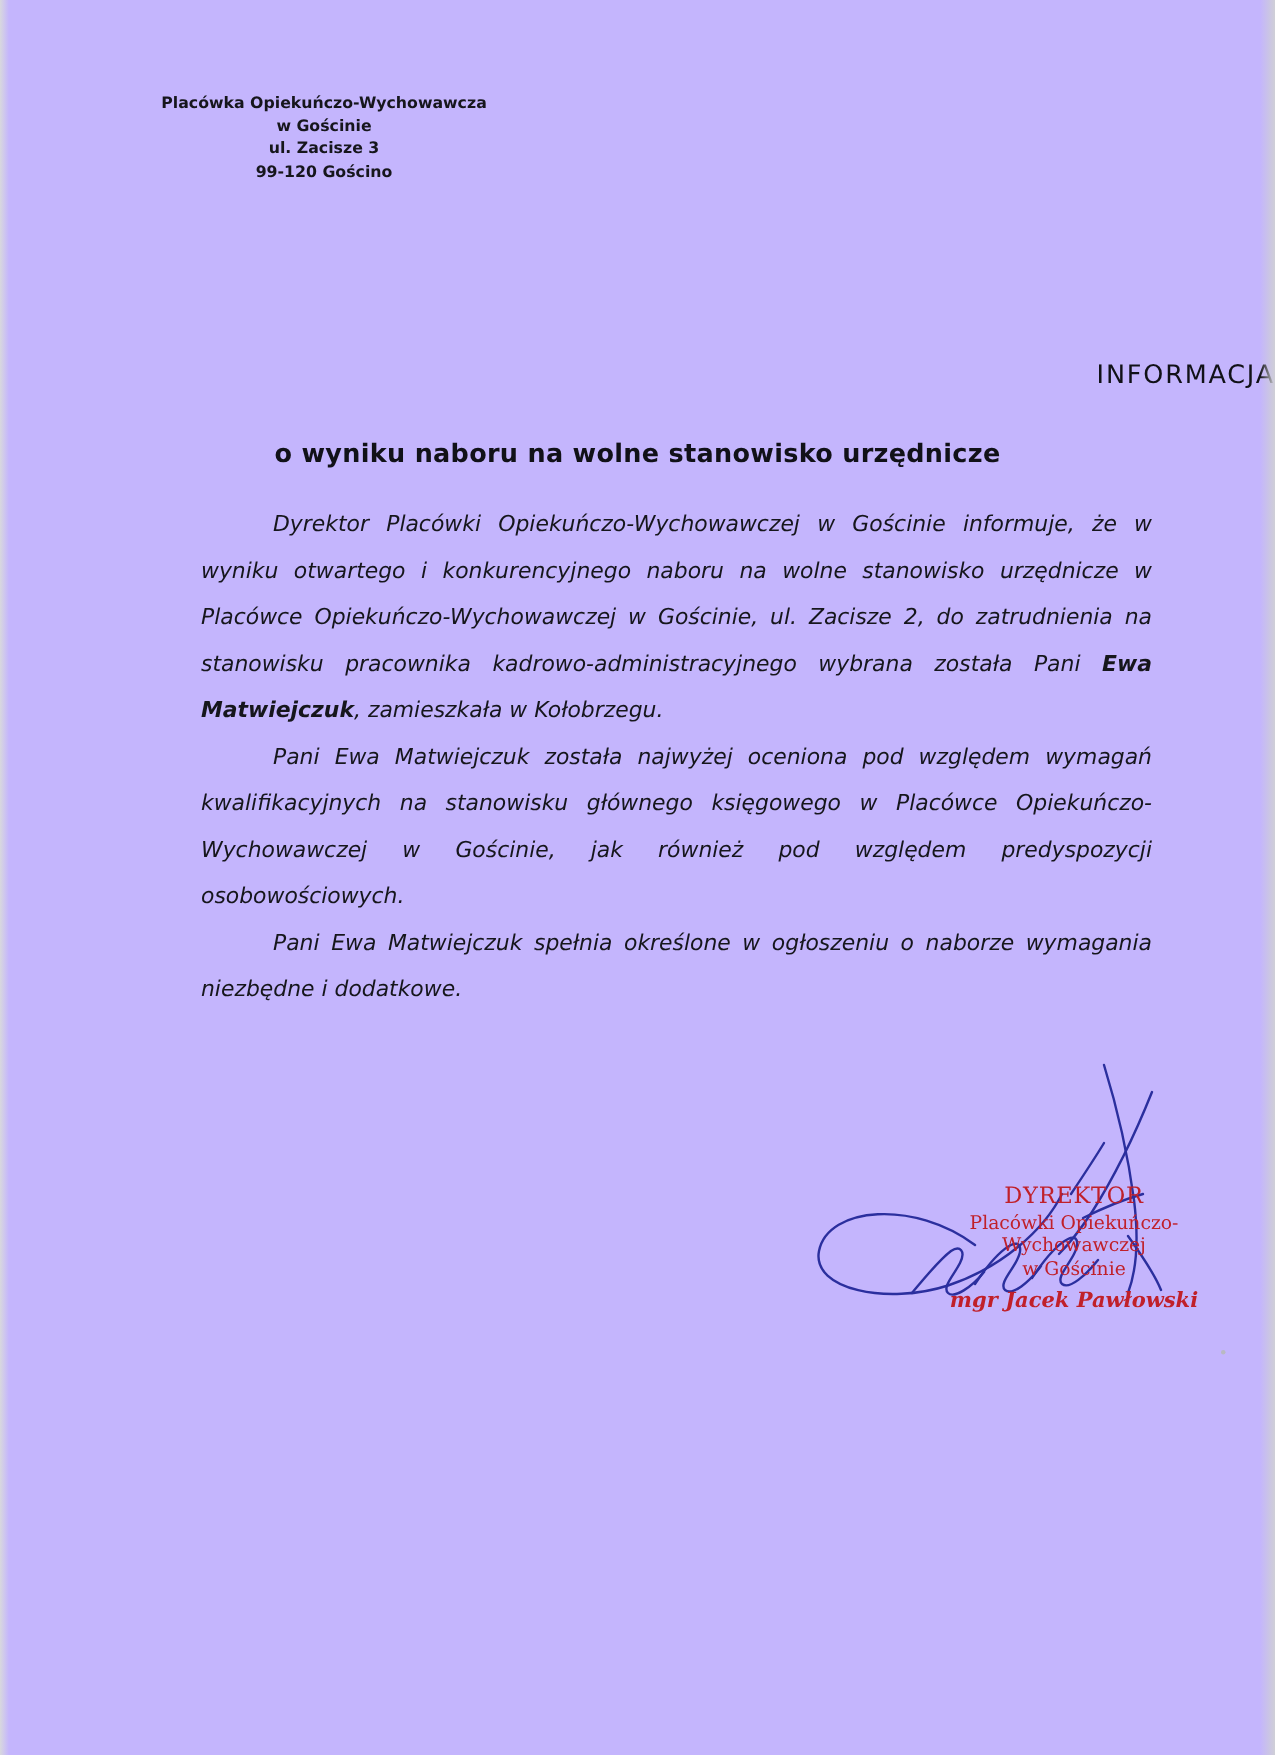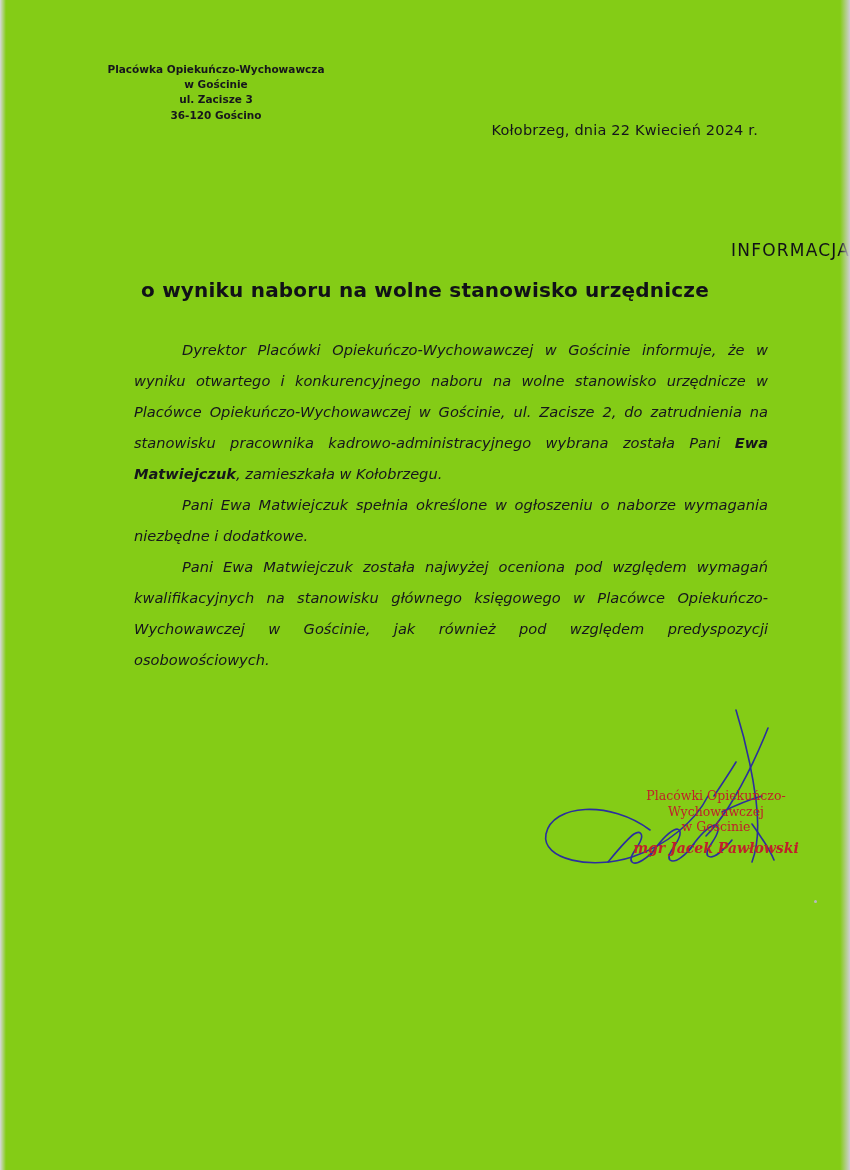--- a/index.html
+++ b/index.html
@@ -10,21 +10,21 @@
   body {
     width: 850px;
     height: 1170px;
     overflow: hidden;
     font-family: "DejaVu Sans", sans-serif;
   }
   .page {
     position: relative;
     width: 850px;
     height: 1170px;
-    background: #84cc16;
+    background: #c4b5fd;
     box-sizing: border-box;
   }
   
   .page::before {
     content: "";
     position: absolute;
     left: 0; top: 0; bottom: 0;
     width: 6px;
     background: linear-gradient(to right, #d8d8de, rgba(251,251,253,0));
     pointer-events: none;
@@ -71,23 +71,23 @@
   }
   .title-main {
     font-family: "DejaVu Sans", sans-serif;
     font-size: 17px;
     font-weight: normal;
     letter-spacing: 1.2px;
     color: #111118;
     text-align: right;
   }
   .title-sub {
-    margin-top: 18px;
-    font-family: "DejaVu Sans", sans-serif;
-    font-size: 20px;
+    margin-top: 33px;
+    font-family: "DejaVu Sans", sans-serif;
+    font-size: 17px;
     font-weight: bold;
     letter-spacing: 0.2px;
     color: #111118;
   }
 
   .body {
     position: absolute;
     left: 134px;
     top: 334px;
     width: 634px;
@@ -158,57 +158,57 @@
 </style>
 </head>
 <body>
 
 <div class="page">
 
   <div class="letterhead">
     <div>Placówka Opiekuńczo-Wychowawcza</div>
     <div>w Gościnie</div>
     <div>ul. Zacisze 3</div>
-    <div>36-120 Gościno</div>
-  </div>
-
-  <div class="dateline">Kołobrzeg, dnia 22 Kwiecień 2024 r.</div>
+    <div>99-120 Gościno</div>
+  </div>
+
 
   <div class="title-block">
     <div class="title-main">INFORMACJA</div>
     <div class="title-sub">o wyniku naboru na wolne stanowisko urzędnicze</div>
   </div>
 
   <div class="body">
 
     <p class="indent"><span>Dyrektor Placówki Opiekuńczo-Wychowawczej w Gościnie informuje, że w wyniku otwartego i konkurencyjnego naboru na wolne stanowisko urzędnicze w Placówce Opiekuńczo-Wychowawczej w Gościnie, ul. Zacisze 2, do zatrudnienia na stanowisku pracownika kadrowo-administracyjnego wybrana została Pani </span><span class="bold">Ewa Matwiejczuk</span><span>, zamieszkała w Kołobrzegu.</span></p>
 
 
+    <p class="indent gap-before">Pani Ewa Matwiejczuk została najwyżej oceniona pod względem wymagań kwalifikacyjnych na stanowisku głównego księgowego w Placówce Opiekuńczo-Wychowawczej w Gościnie, jak również pod względem predyspozycji osobowościowych.</p>
+
     <p class="indent">Pani Ewa Matwiejczuk spełnia określone w ogłoszeniu o naborze wymagania niezbędne i dodatkowe.</p>
-
-    <p class="indent gap-before">Pani Ewa Matwiejczuk została najwyżej oceniona pod względem wymagań kwalifikacyjnych na stanowisku głównego księgowego w Placówce Opiekuńczo-Wychowawczej w Gościnie, jak również pod względem predyspozycji osobowościowych.</p>
   </div>
 
   <div class="signature-zone">
 
     <svg class="ink" viewBox="0 0 330 220">
       <g fill="none" stroke="#2b2f9e" stroke-width="1.6" stroke-linecap="round" stroke-linejoin="round">
         <path d="M150 130 C 110 100, 52 104, 46 134 C 41 160, 92 170, 132 157 C 168 145, 196 120, 208 96"></path>
         <path d="M108 162 C 118 150, 126 140, 134 134 C 140 130, 144 134, 140 142 C 136 150, 128 158, 132 162 C 136 166, 148 158, 156 148"></path>
         <path d="M150 156 C 158 144, 166 134, 174 130 C 180 127, 182 132, 178 140 C 174 148, 166 156, 170 160 C 175 164, 186 155, 194 144"></path>
         <path d="M188 152 C 196 140, 204 130, 212 126 C 218 123, 220 128, 216 136 C 212 144, 204 152, 208 156 C 213 160, 224 150, 232 140"></path>
         <path d="M214 96 C 222 84, 230 72, 236 62"></path>
         <path d="M236 10 C 244 36, 252 70, 256 100 C 259 124, 258 146, 252 162"></path>
         <path d="M268 28 C 256 58, 242 86, 228 108 C 220 120, 212 130, 206 136"></path>
         <path d="M222 112 C 234 106, 248 100, 262 96"></path>
         <path d="M252 124 C 262 138, 270 150, 274 160"></path>
       </g>
     </svg>
 
     <div class="stamp-text">
+      <div class="stamp-line1">DYREKTOR</div>
       <div class="stamp-line2">Placówki Opiekuńczo-Wychowawczej</div>
       <div class="stamp-line3">w Gościnie</div>
       <div class="stamp-name">mgr Jacek Pawłowski</div>
     </div>
   </div>
 
   <div class="speck" style="left:814px; top:900px;"></div>
 
 </div>
 

